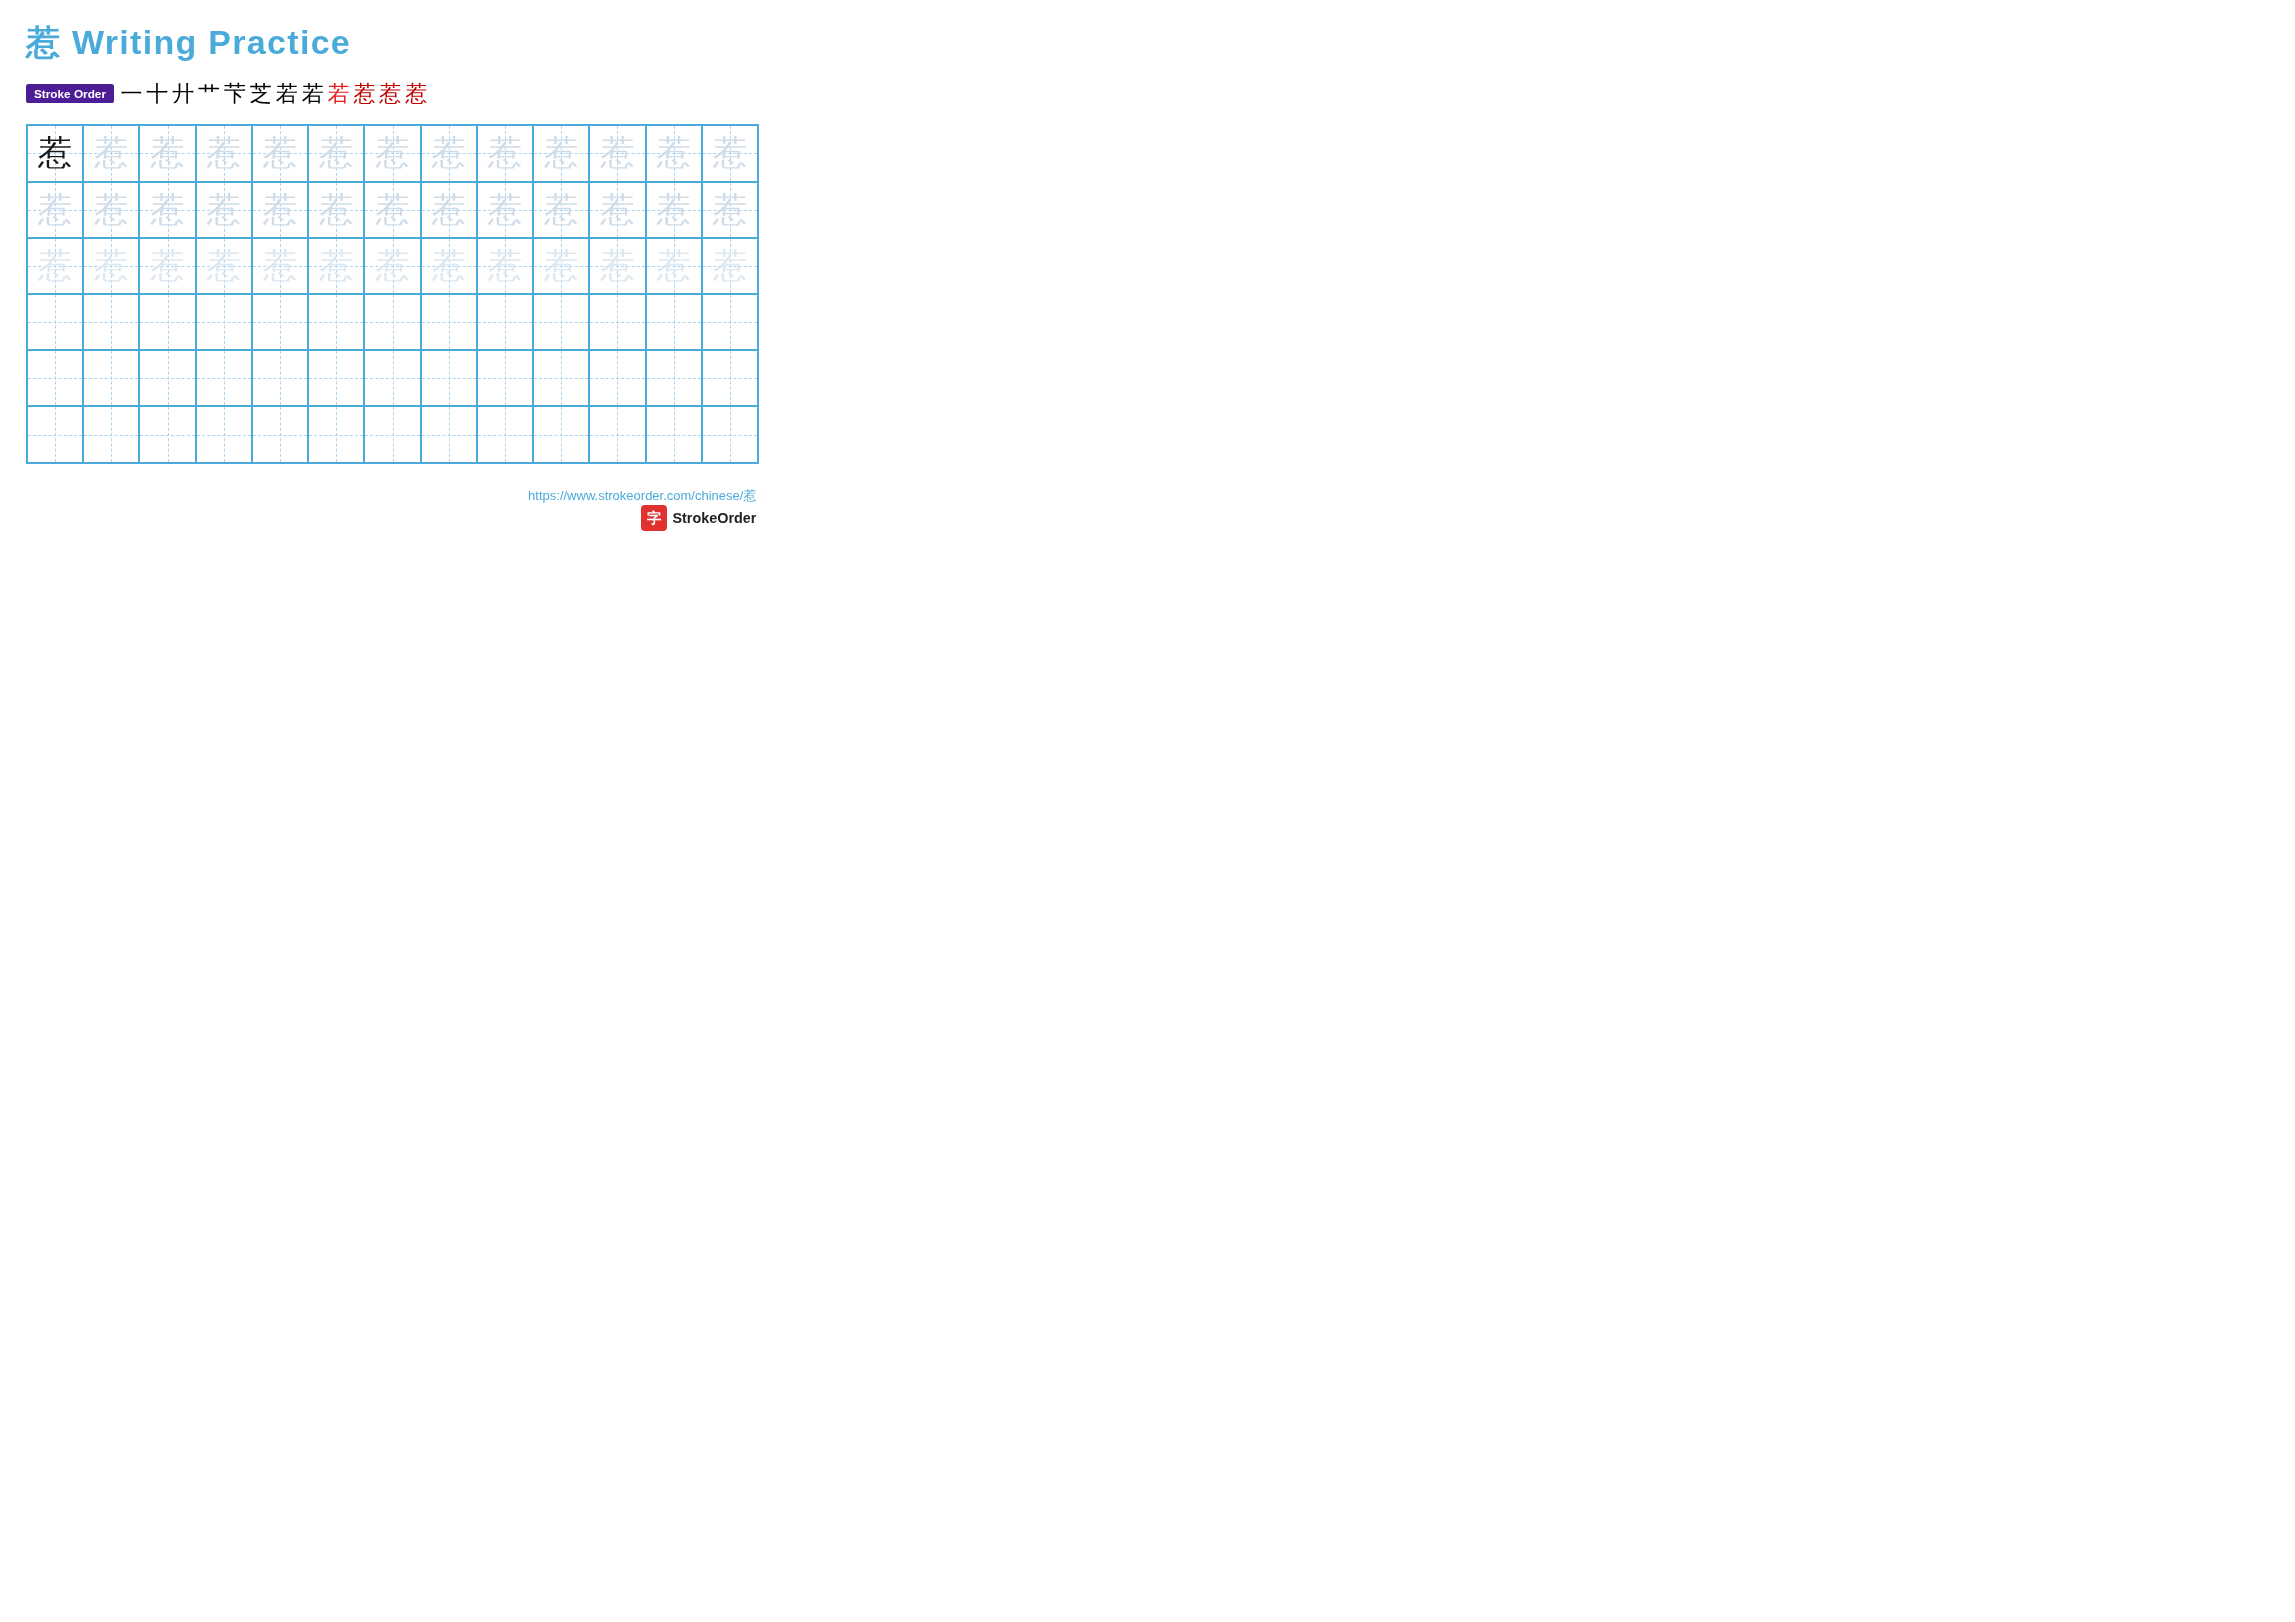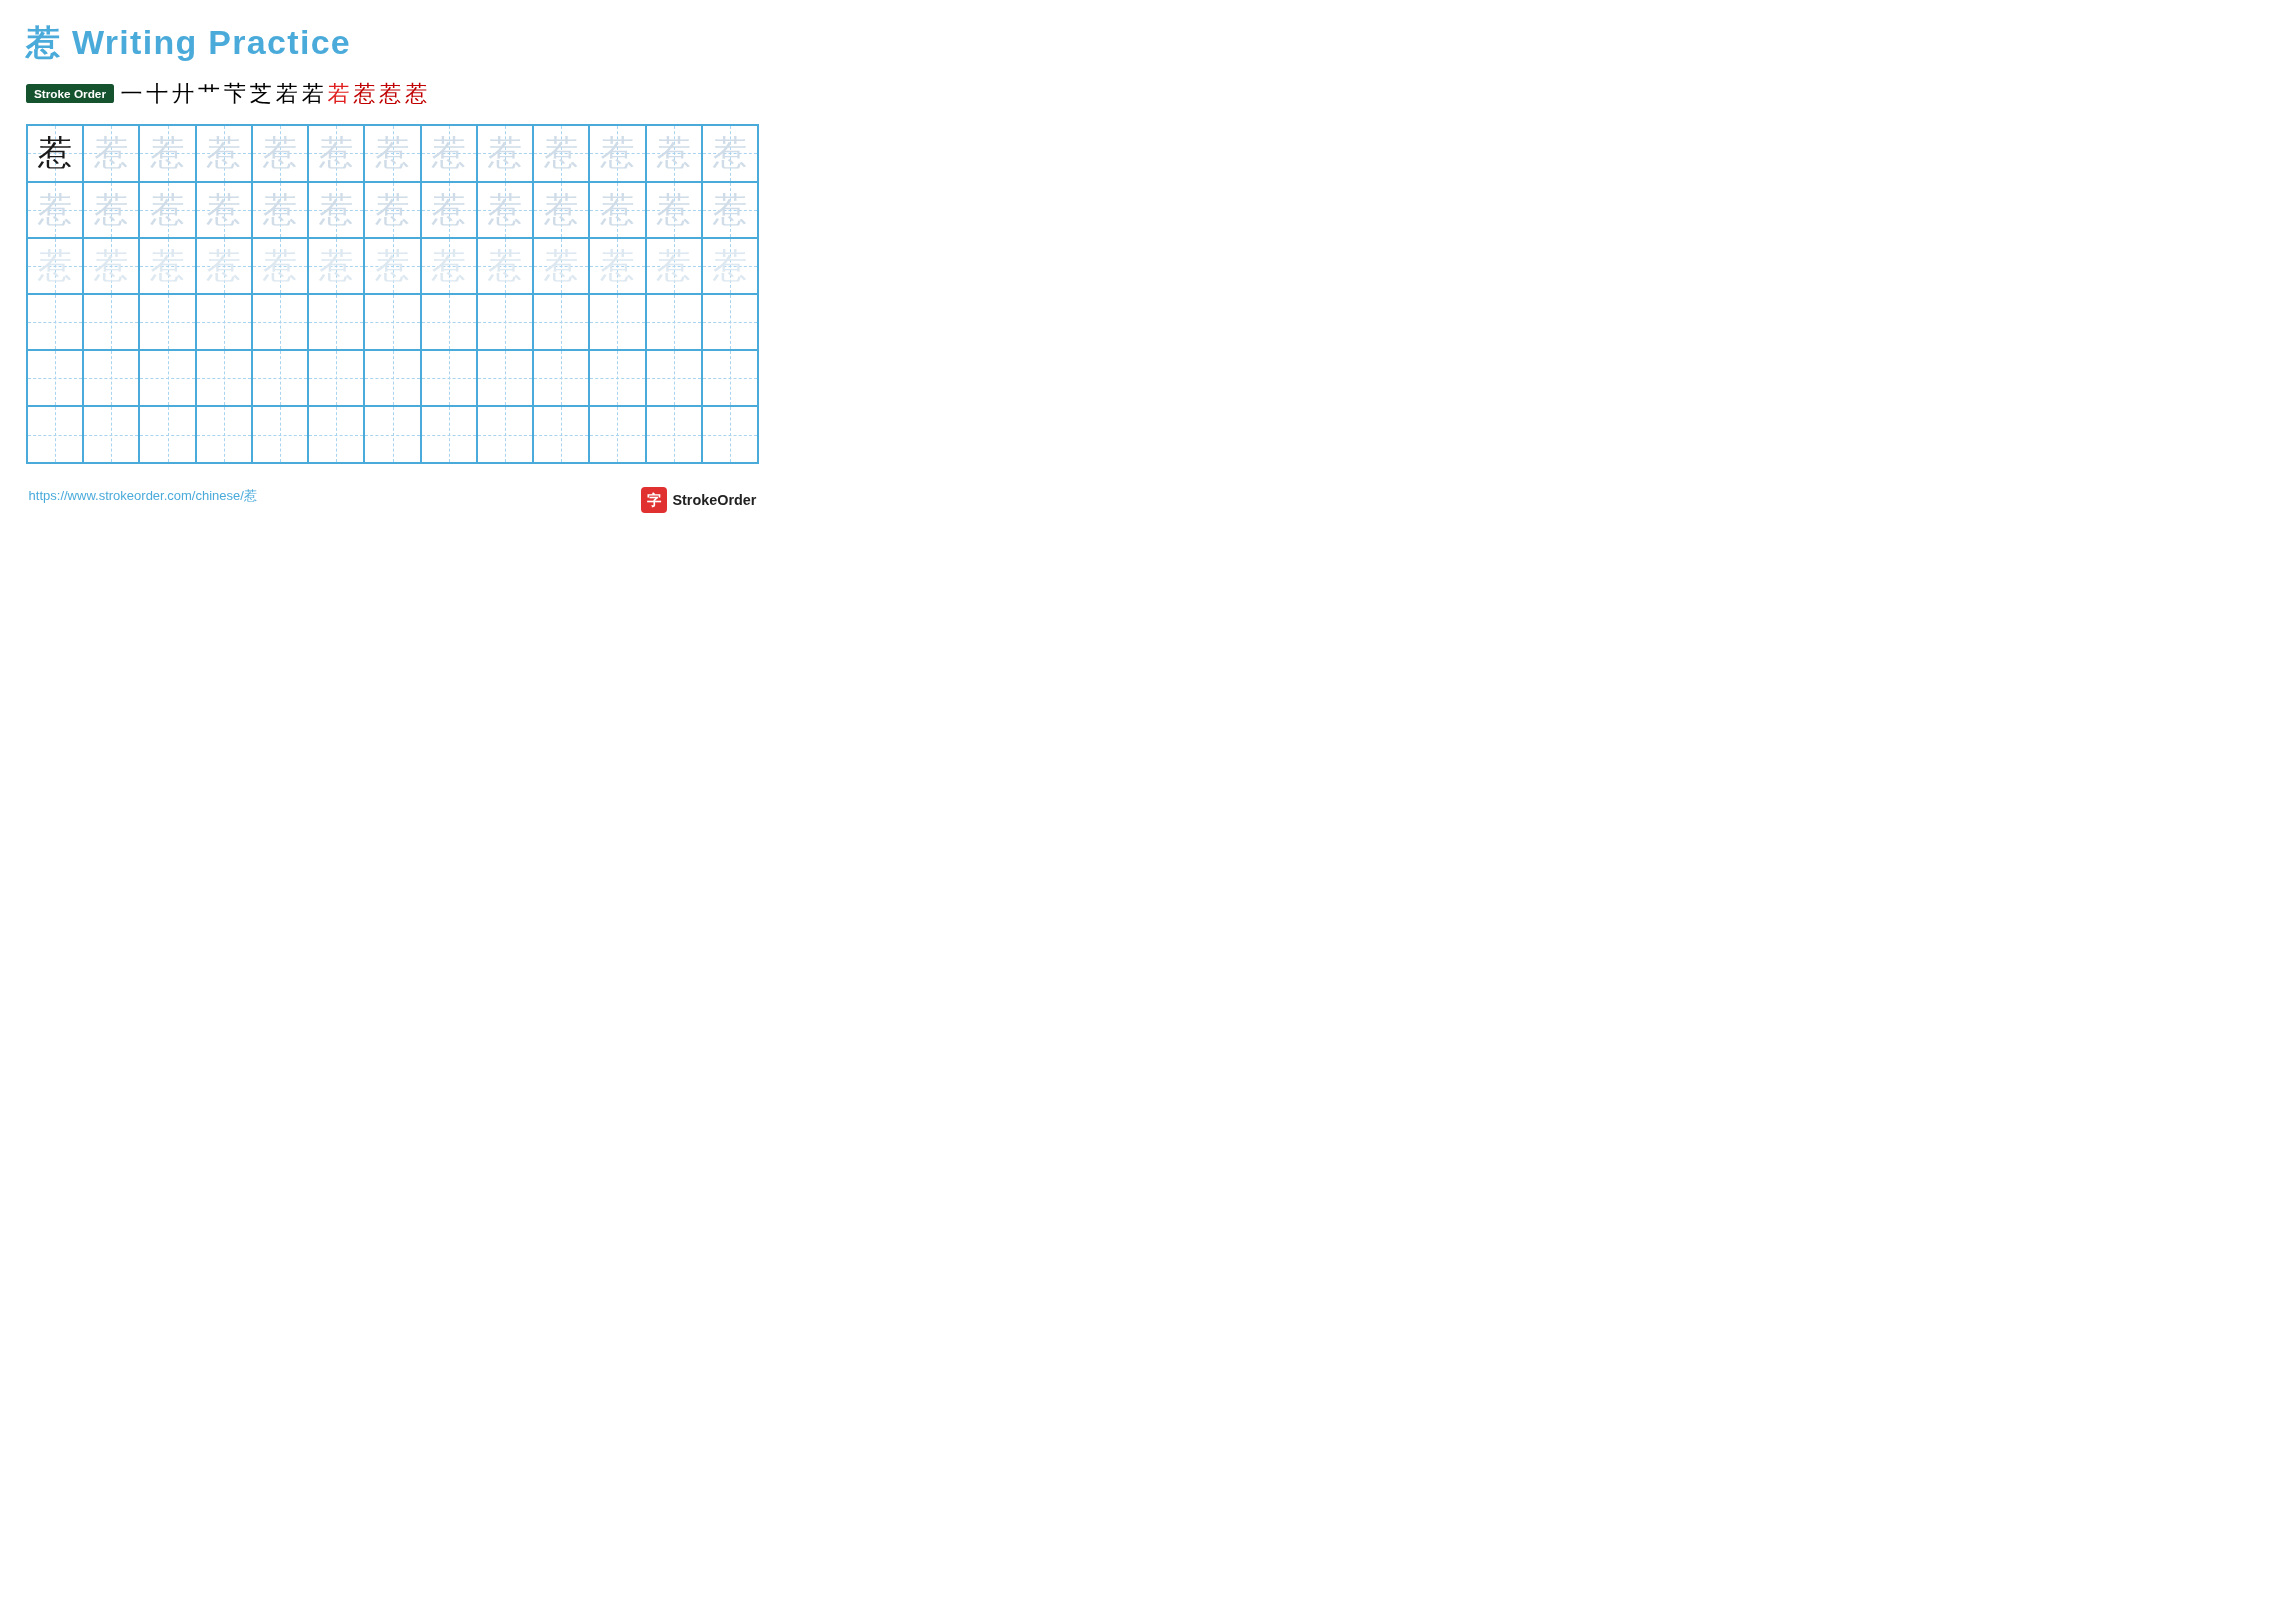--- a/index.html
+++ b/index.html
@@ -22,21 +22,21 @@
 
     .stroke-order-row {
       display: flex;
       align-items: center;
       gap: 6.5px;
       margin-bottom: 15.7px;
       flex-wrap: wrap;
     }
 
     .stroke-order-badge {
-      background: #14532d;
+      background: #4c1d95;
       color: #fff;
       font-size: 11.8px;
       font-weight: bold;
       padding: 2.6px 7.9px;
       border-radius: 2.6px;
       white-space: nowrap;
     }
 
     .stroke-chars {
       display: flex;
@@ -109,23 +109,24 @@
     }
 
     .cell-char.black { color: #1a1a1a; }
     .cell-char.light { color: #d0dde8; }
     .cell-char.lighter { color: #dde8f0; }
 
     
     .footer {
       display: flex;
       justify-content: space-between;
-      align-items: flex-start;
+      align-items: flex-end;
       margin-top: 23.6px;
       padding: 0 2.6px;
+      flex-direction: column;
     }
 
     .footer-url {
       color: #4aabdb;
       font-size: 13px;
       text-decoration: none;
     }
 
     .footer-brand {
       display: flex;

